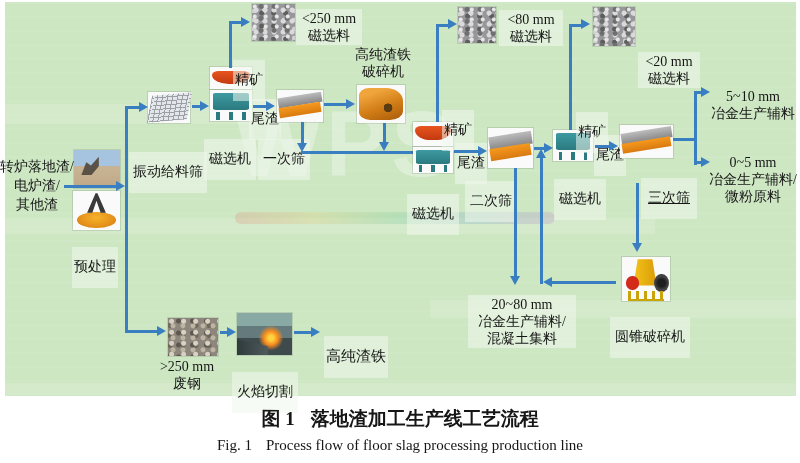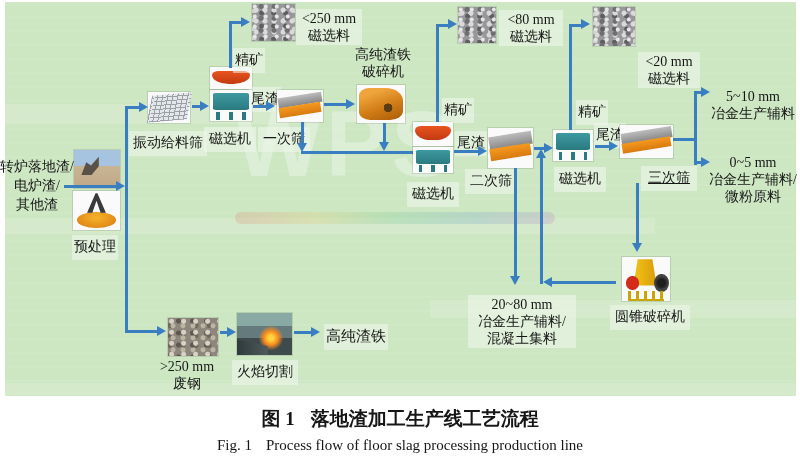--- a/index.html
+++ b/index.html
@@ -25,21 +25,21 @@
   .hl{position:absolute;height:3px;background:var(--arrow);}
   .vl{position:absolute;width:3px;background:var(--arrow);}
   .ar,.al,.au,.ad{position:absolute;width:0;height:0;}
   .ar{border-top:5px solid transparent;border-bottom:5px solid transparent;border-left:9px solid var(--arrow);}
   .al{border-top:5px solid transparent;border-bottom:5px solid transparent;border-right:9px solid var(--arrow);}
   .au{border-left:5px solid transparent;border-right:5px solid transparent;border-bottom:9px solid var(--arrow);}
   .ad{border-left:5px solid transparent;border-right:5px solid transparent;border-top:9px solid var(--arrow);}
 
   
   .lb{position:absolute;font-size:14px;line-height:1.18;white-space:nowrap;color:var(--ink);}
-  .box{background:var(--labelbg);padding:4px 2px;}
+  .box{background:var(--labelbg);padding:12px 2px;margin-top:12px;}
   .grp{position:absolute;text-align:center;font-size:14px;line-height:1.22;color:var(--ink);
        background:var(--labelbg);padding:1px 2px;}
   .grp div{white-space:nowrap;}
   .ctr{text-align:center;}
 
   
   .ph{position:absolute;background:#fafafa;box-shadow:0 0 0 1px rgba(0,0,0,0.10);}
   .gravel{background:
       radial-gradient(circle at 25% 25%, #e6e6e6 1.5px, rgba(0,0,0,0) 2.5px),
       radial-gradient(circle at 70% 20%, #6f6f6f 2px, rgba(0,0,0,0) 3px),
@@ -128,21 +128,21 @@
   <div class="hl" style="left:64px;top:185px;width:53px;"></div>
   <div class="ar" style="left:116px;top:181px;"></div>
 
   <div class="vl" style="left:125px;top:106px;height:227px;"></div>
   <div class="hl" style="left:125px;top:106px;width:20px;"></div>
   <div class="ar" style="left:139px;top:102px;"></div>
   <div class="hl" style="left:125px;top:330px;width:34px;"></div>
   <div class="ar" style="left:157px;top:326px;"></div>
 
   <div class="ph mesh" style="left:148px;top:92px;width:42px;height:31px;"></div>
-  <div class="lb ctr box" style="left:129px;top:131px;width:74px;">振动给料筛</div>
+  <div class="lb ctr box" style="left:129px;top:140px;width:74px;">振动给料筛</div>
 
   <div class="hl" style="left:192px;top:105px;width:10px;"></div>
   <div class="ar" style="left:200px;top:101px;"></div>
 
   <div class="ph ms-orange" style="left:210px;top:67px;width:42px;height:22px;"></div>
   <div class="ph ms-teal" style="left:210px;top:90px;width:42px;height:31px;"></div>
   <div class="lb ctr box" style="left:204px;top:127px;width:48px;">磁选机</div>
 
   <div class="vl" style="left:229px;top:21px;height:47px;"></div>
   <div class="hl" style="left:229px;top:21px;width:13px;"></div>

